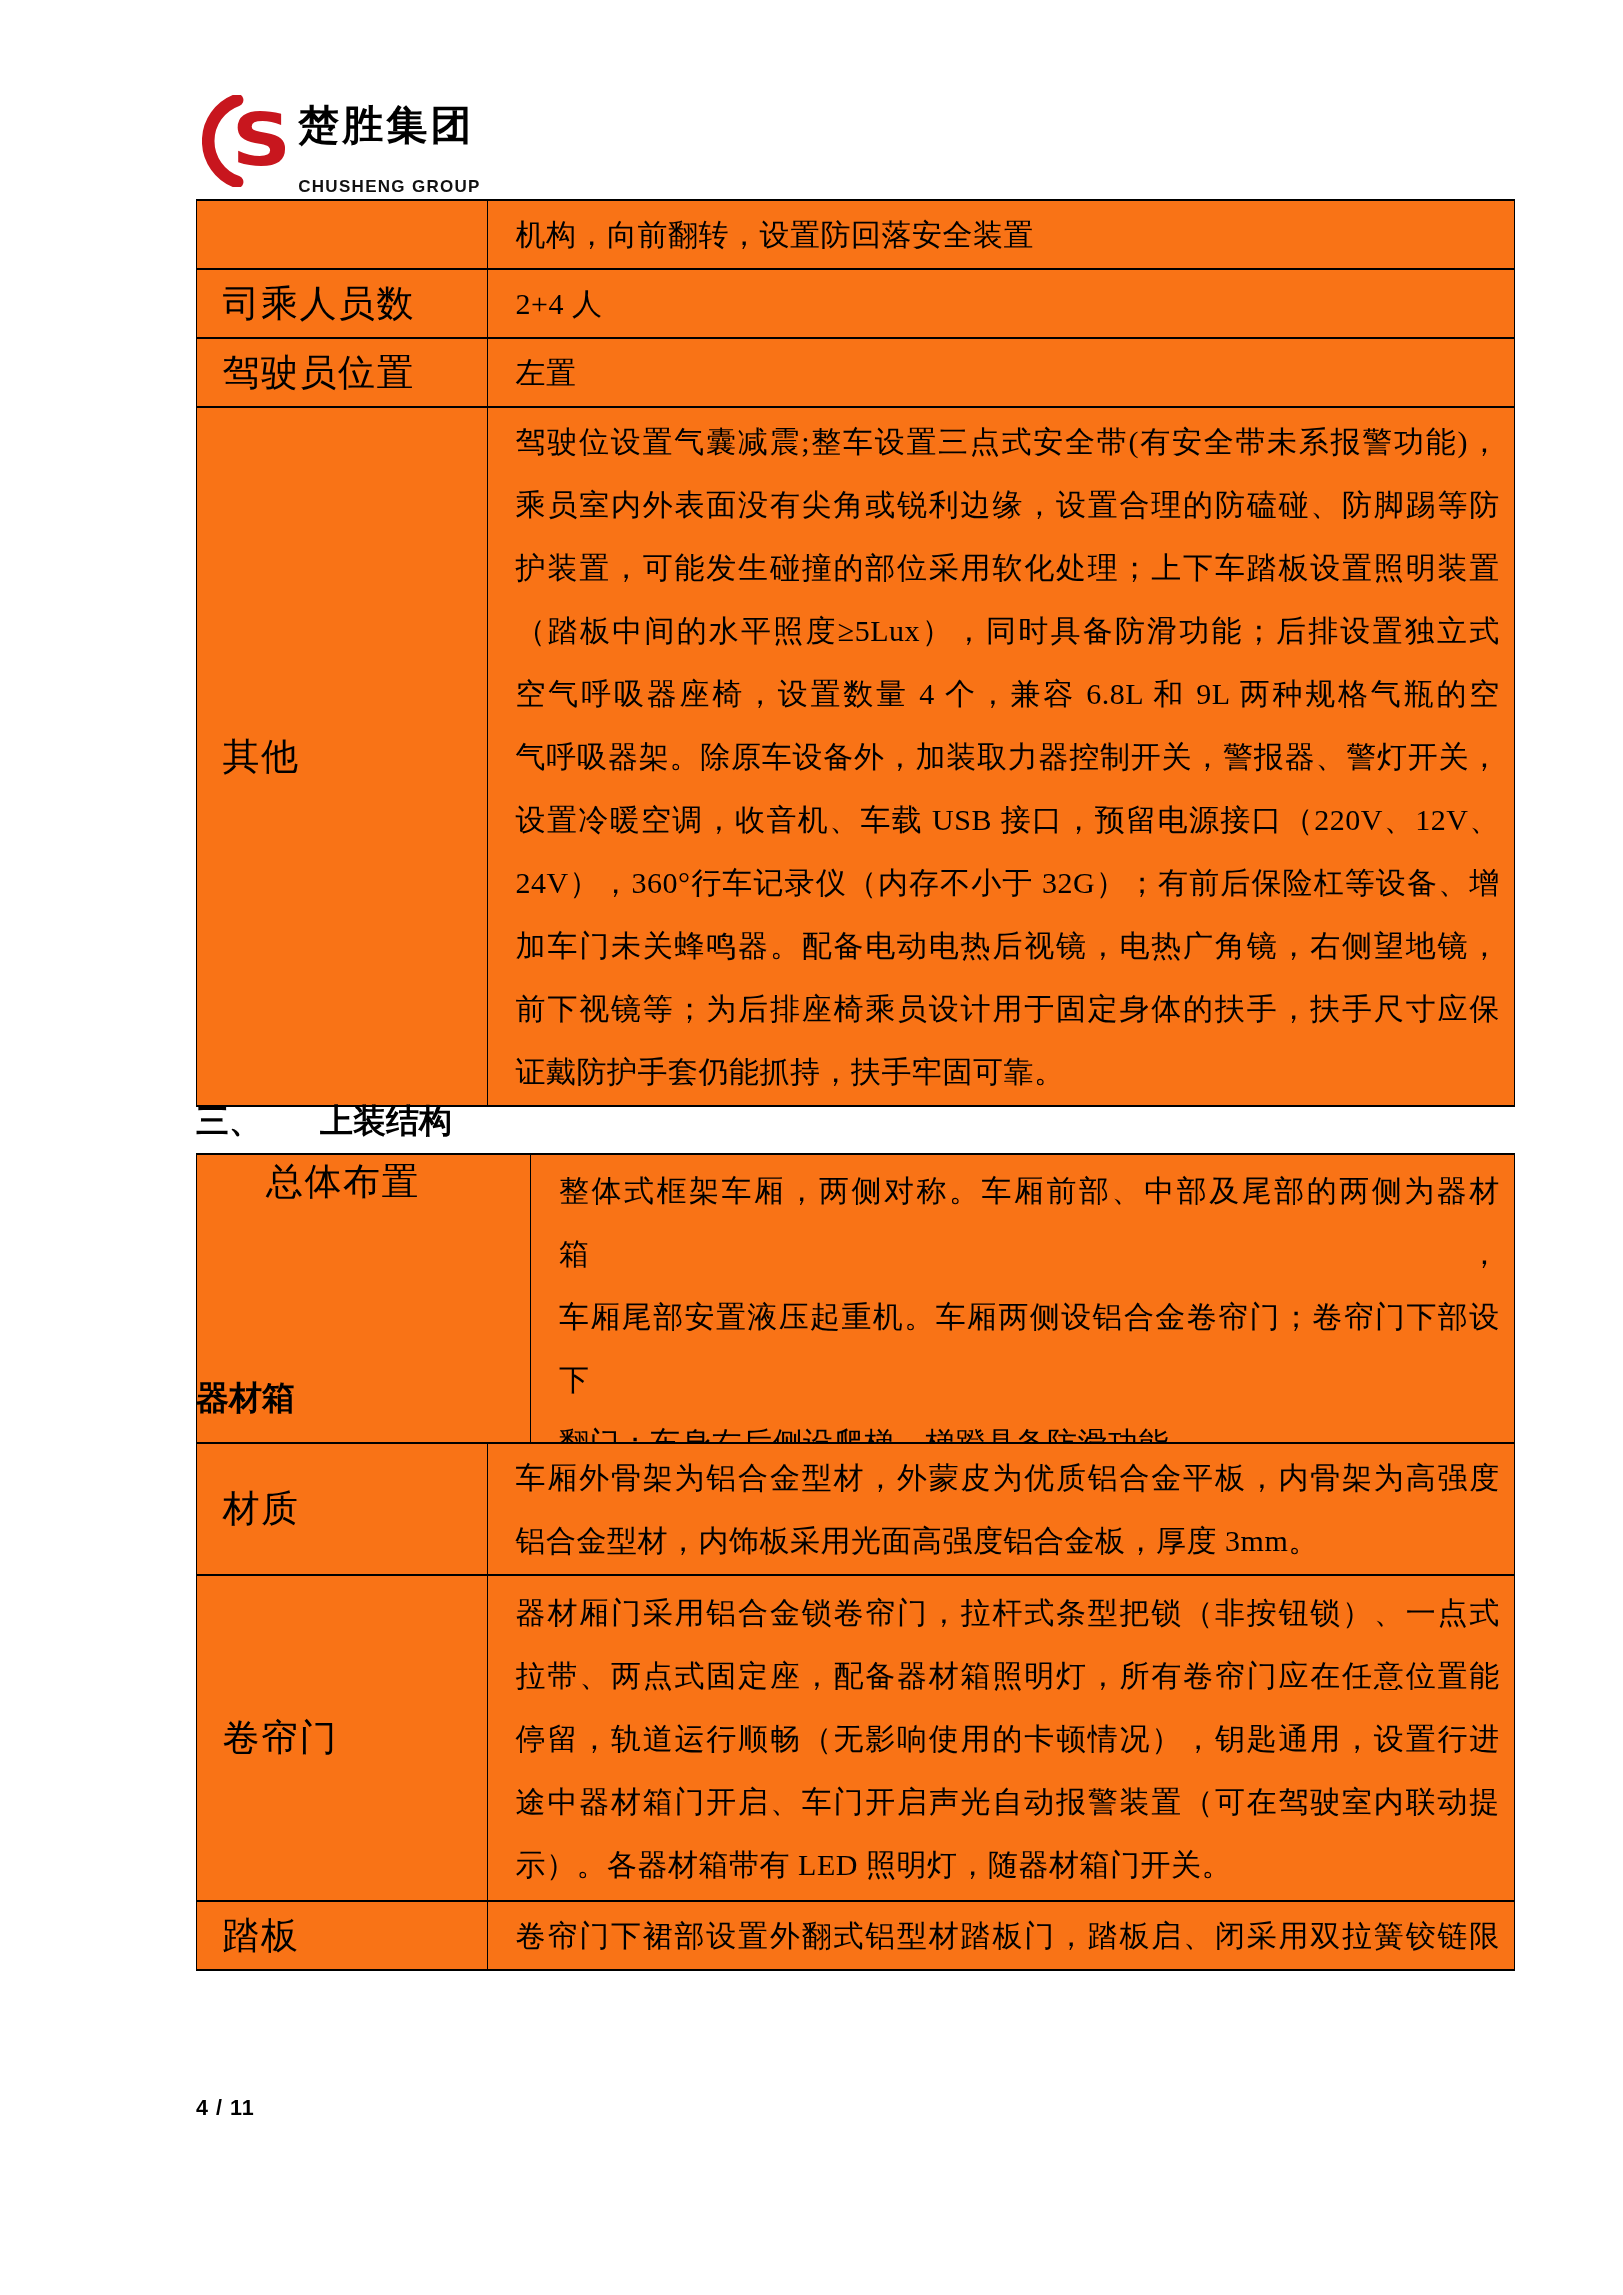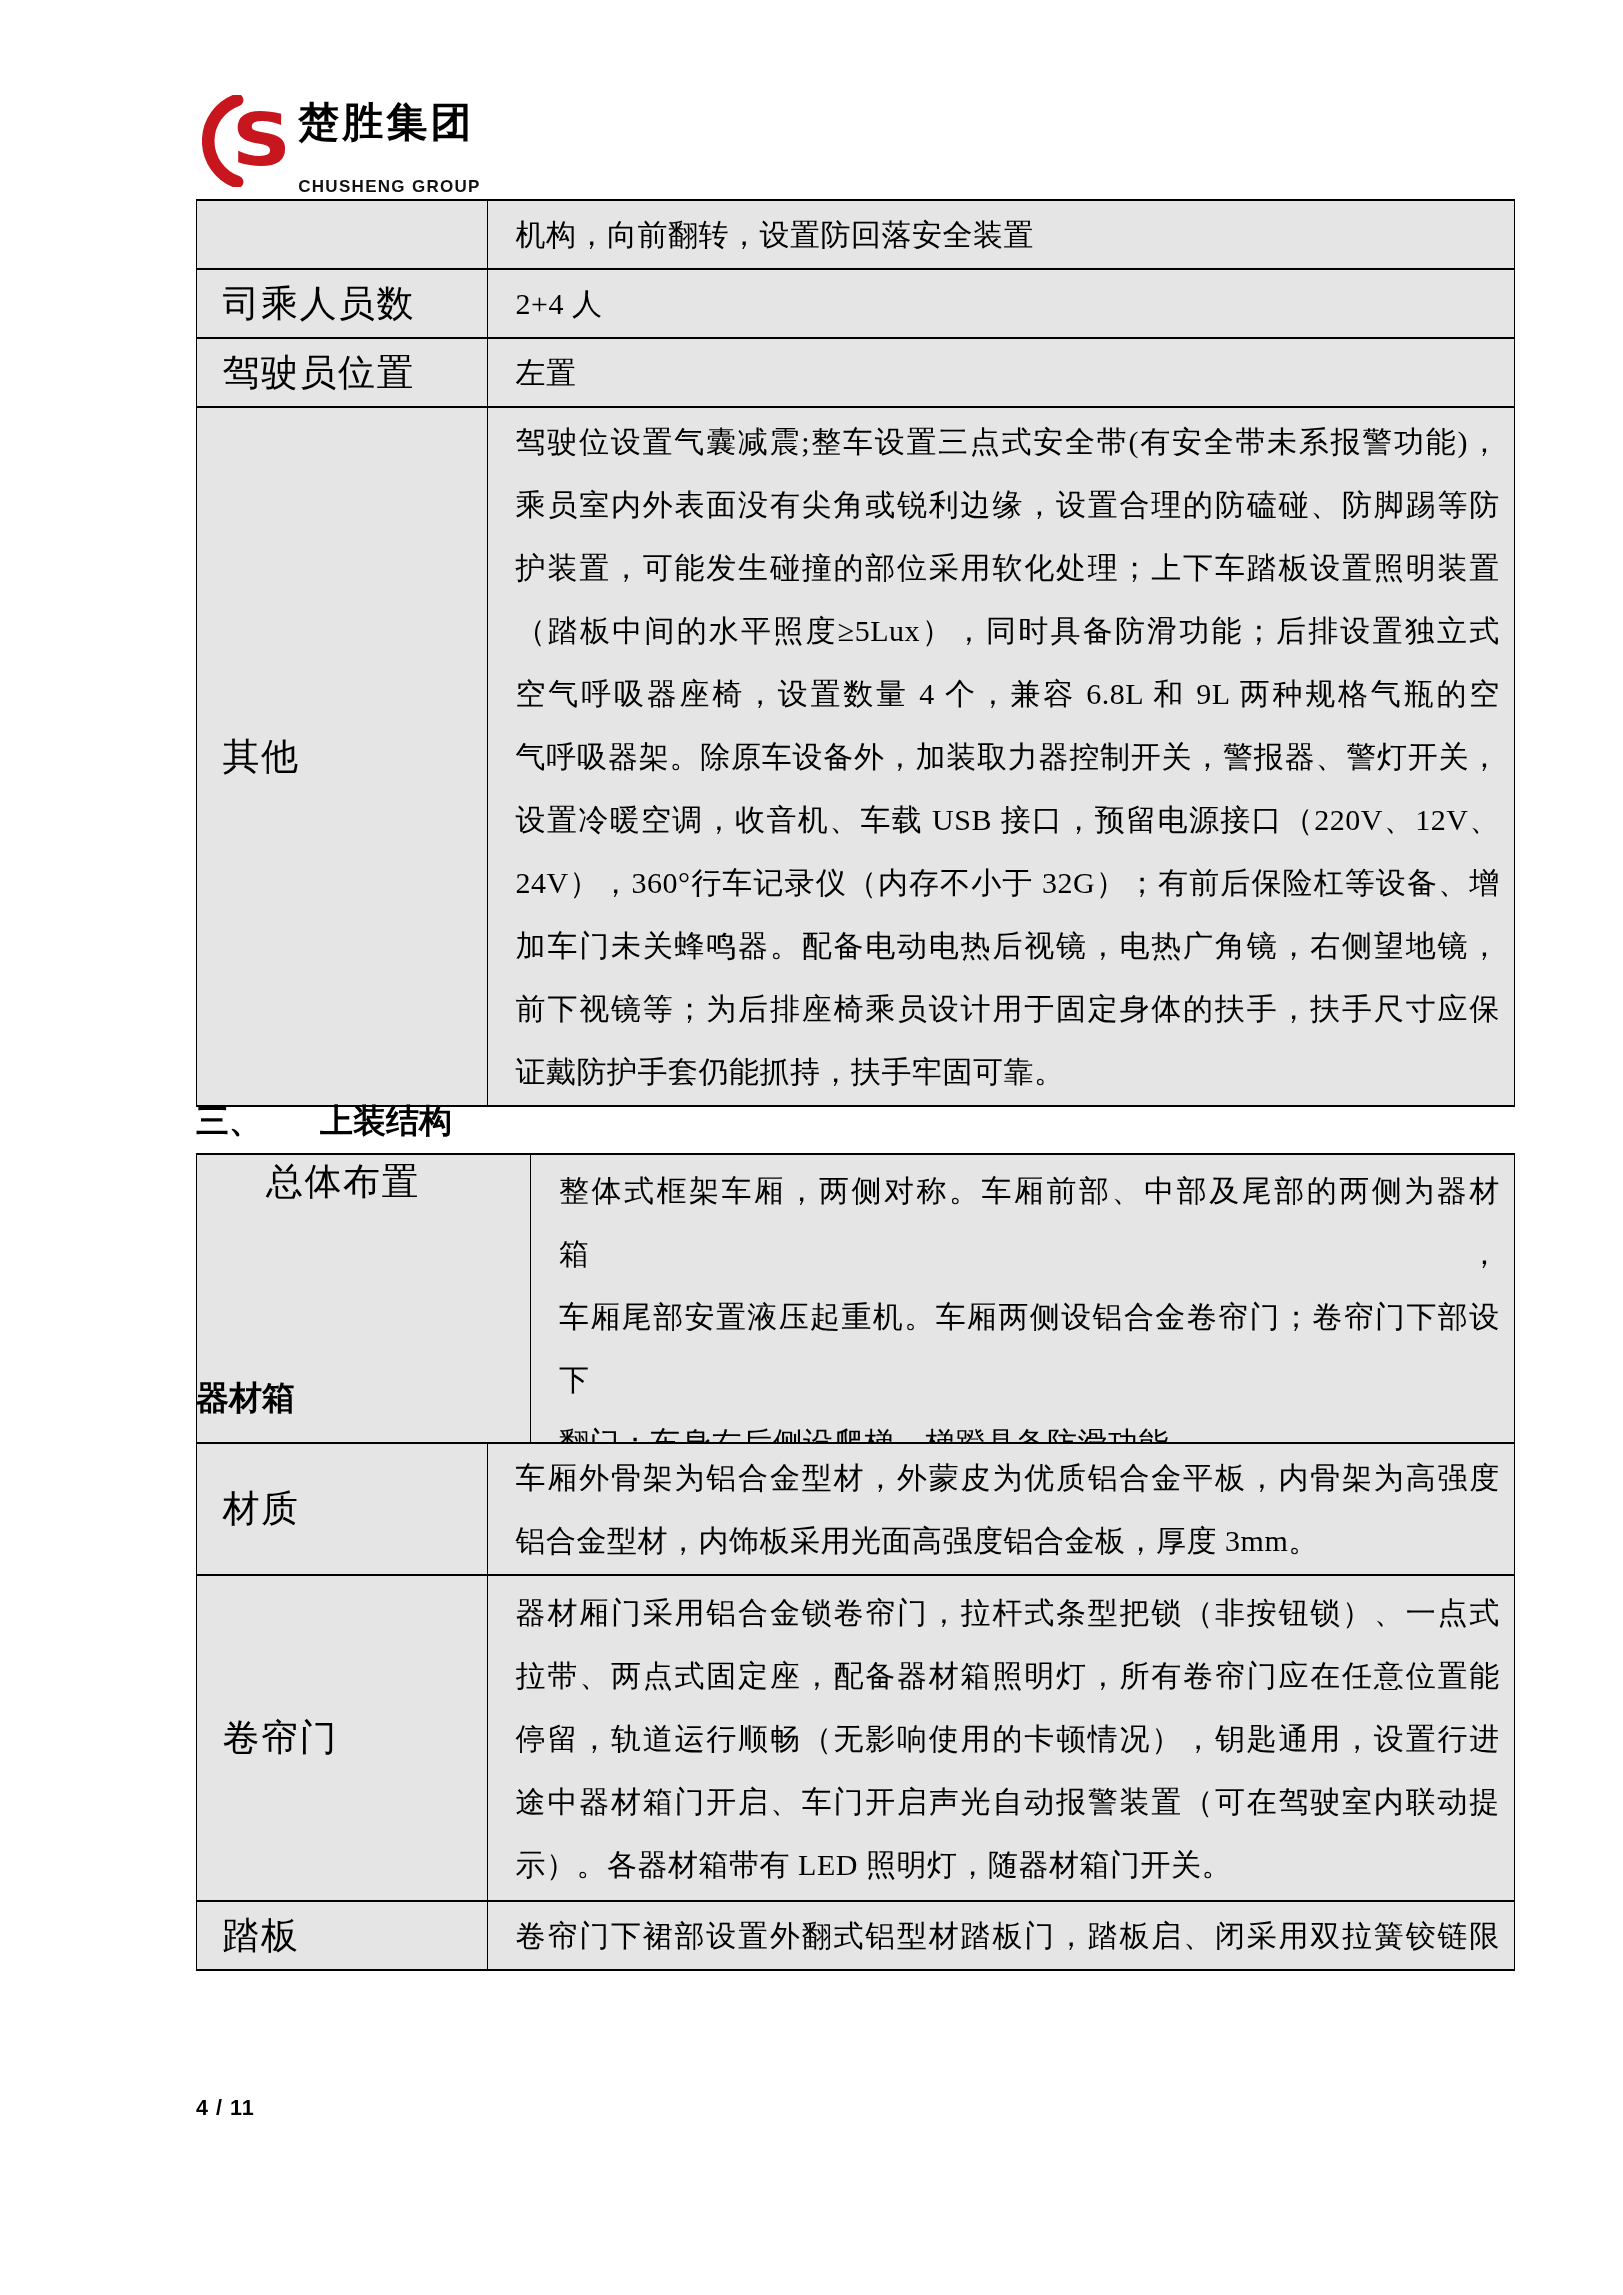--- a/index.html
+++ b/index.html
@@ -7,30 +7,30 @@
     width:1623px;height:2295px;position:relative;
     font-family:"Liberation Serif","DejaVu Serif",serif;
     color:#000;
   }
   .abs{position:absolute;}
 
   
   .logo{top:95px;left:202px;display:flex;align-items:flex-start;}
   .logo-icon{width:87px;height:92px;flex:0 0 auto;}
   .logo-text{margin-left:9.2px;padding-top:7.2px;}
-  .logo-cn{font-size:41px;font-weight:bold;letter-spacing:3.1px;line-height:47px;font-family:Liberation Mono, monospace;}
+  .logo-cn{font-size:41px;font-weight:bold;letter-spacing:3.1px;line-height:47px;font-family:Liberation Sans, sans-serif;}
   .logo-en{font-size:17px;font-weight:bold;letter-spacing:1.3px;line-height:20.4px;font-family:"Liberation Sans","DejaVu Sans",sans-serif;color:#111;margin-top:28px;}
 
   
   .sec-heading{font-size:33px;font-weight:bold;line-height:49px;white-space:nowrap;}
   .sec-heading .sec-title{margin-left:58px;}
   .sub-heading{font-size:33px;font-weight:bold;line-height:49px;}
 
   
-  table.spec{border-collapse:collapse;table-layout:fixed;width:1319px;background:#e5e5e5;}
+  table.spec{border-collapse:collapse;table-layout:fixed;width:1319px;background:#f97316;}
   table.spec td{
     border:1.5px solid #000;
     border-top-width:2.6px;border-bottom-width:2.6px;
     vertical-align:middle;
   }
   td.lbl{width:264px;padding:0 0 0 25.6px;font-size:37px;letter-spacing:1.5px;}
   td.val{padding:2px 14.3px 2px 28px;}
   .line{font-size:30px;letter-spacing:0.5px;line-height:63px;white-space:nowrap;overflow:visible;}
   .line.j{white-space:normal;text-align:justify;text-align-last:justify;text-justify:inter-character;}
   td.lbl.top{vertical-align:top;padding-top:2px;padding-left:69px;}

